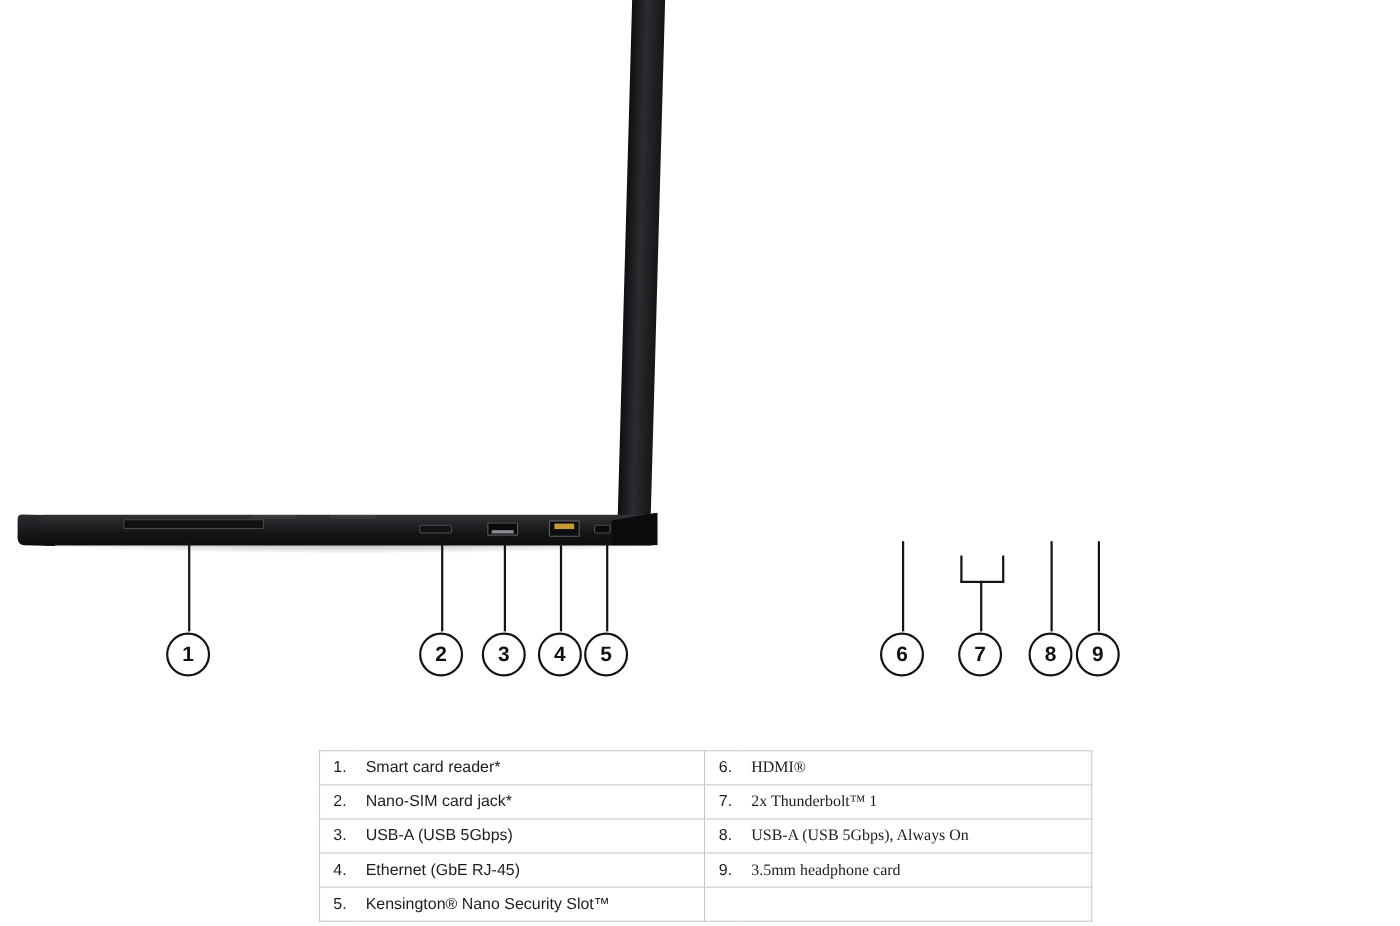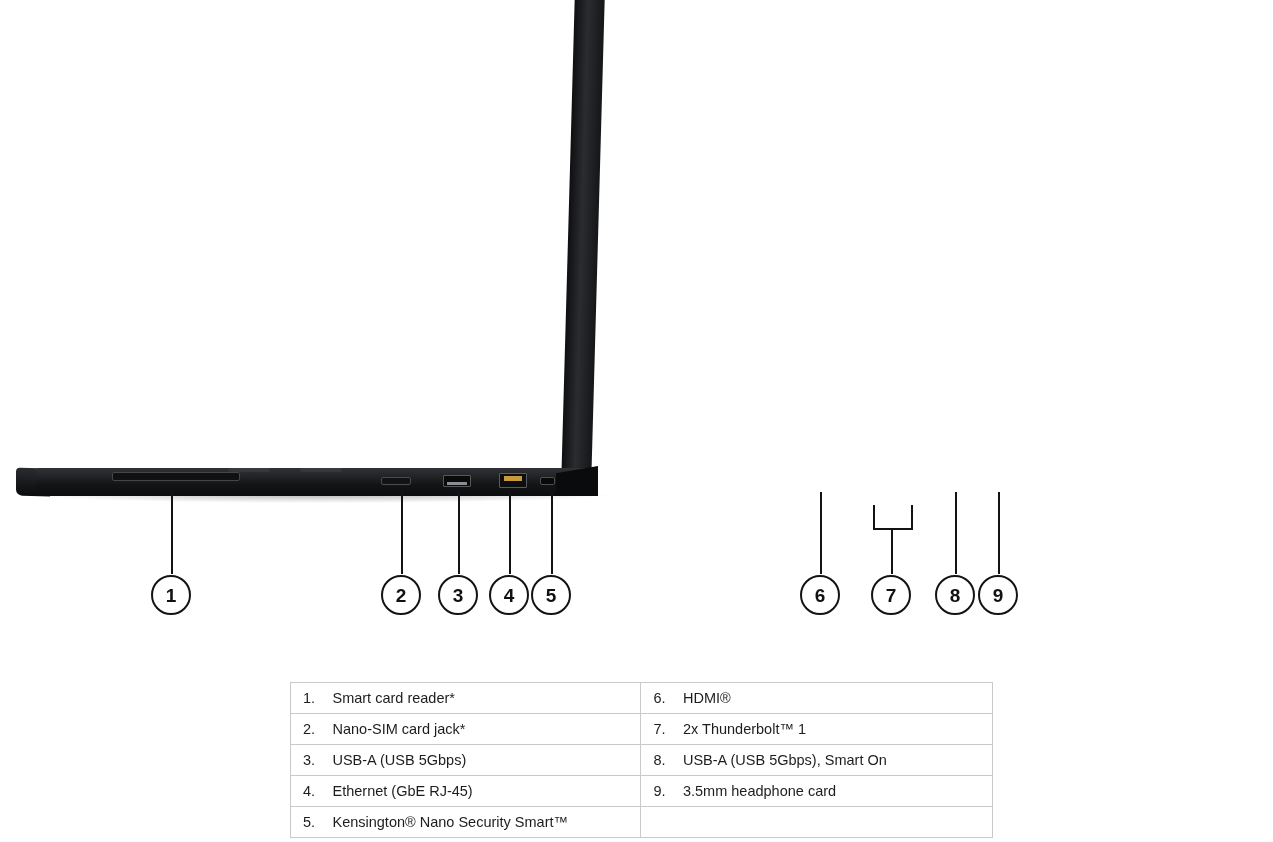--- a/index.html
+++ b/index.html
@@ -184,21 +184,21 @@
     color: #1d1d1d;
   }
   .legend td.txt {
     border-left: none;
     padding-left: 8px;
     margin-left: 12px;
   }
   .legend td.col-a-num { width: 34px; }
   .legend td.col-a-txt { width: 317px; }
   .legend td.col-b-num { width: 34px; }
-  .legend td.col-b-txt { width: 318px; }
+  .legend td.col-b-txt { width: 318px; font-family: Liberation Serif, serif; }
   .legend td.empty { border: 1px solid #c9c9c9; }
   .legend td.empty-left { border-right: none; }
   .legend td.empty-right { border-left: none; }
 </style>
 </head>
 <body>
 
 <div class="stage">
 
   <div class="laptop laptop-left">
@@ -274,28 +274,28 @@
     <tr>
       <td class="num col-a-num">2.</td>
       <td class="txt col-a-txt">Nano-SIM card jack*</td>
       <td class="num col-b-num">7.</td>
       <td class="txt col-b-txt">2x Thunderbolt™ 1</td>
     </tr>
     <tr>
       <td class="num col-a-num">3.</td>
       <td class="txt col-a-txt">USB-A (USB 5Gbps)</td>
       <td class="num col-b-num">8.</td>
-      <td class="txt col-b-txt">USB-A (USB 5Gbps), Smart On</td>
+      <td class="txt col-b-txt">USB-A (USB 5Gbps), Always On</td>
     </tr>
     <tr>
       <td class="num col-a-num">4.</td>
       <td class="txt col-a-txt">Ethernet (GbE RJ-45)</td>
       <td class="num col-b-num">9.</td>
       <td class="txt col-b-txt">3.5mm headphone card</td>
     </tr>
     <tr>
       <td class="num col-a-num">5.</td>
-      <td class="txt col-a-txt">Kensington® Nano Security Smart™</td>
+      <td class="txt col-a-txt">Kensington® Nano Security Slot™</td>
       <td class="empty empty-left"></td>
       <td class="empty empty-right"></td>
     </tr>
   </tbody>
 </table>
 
 </body></html>

